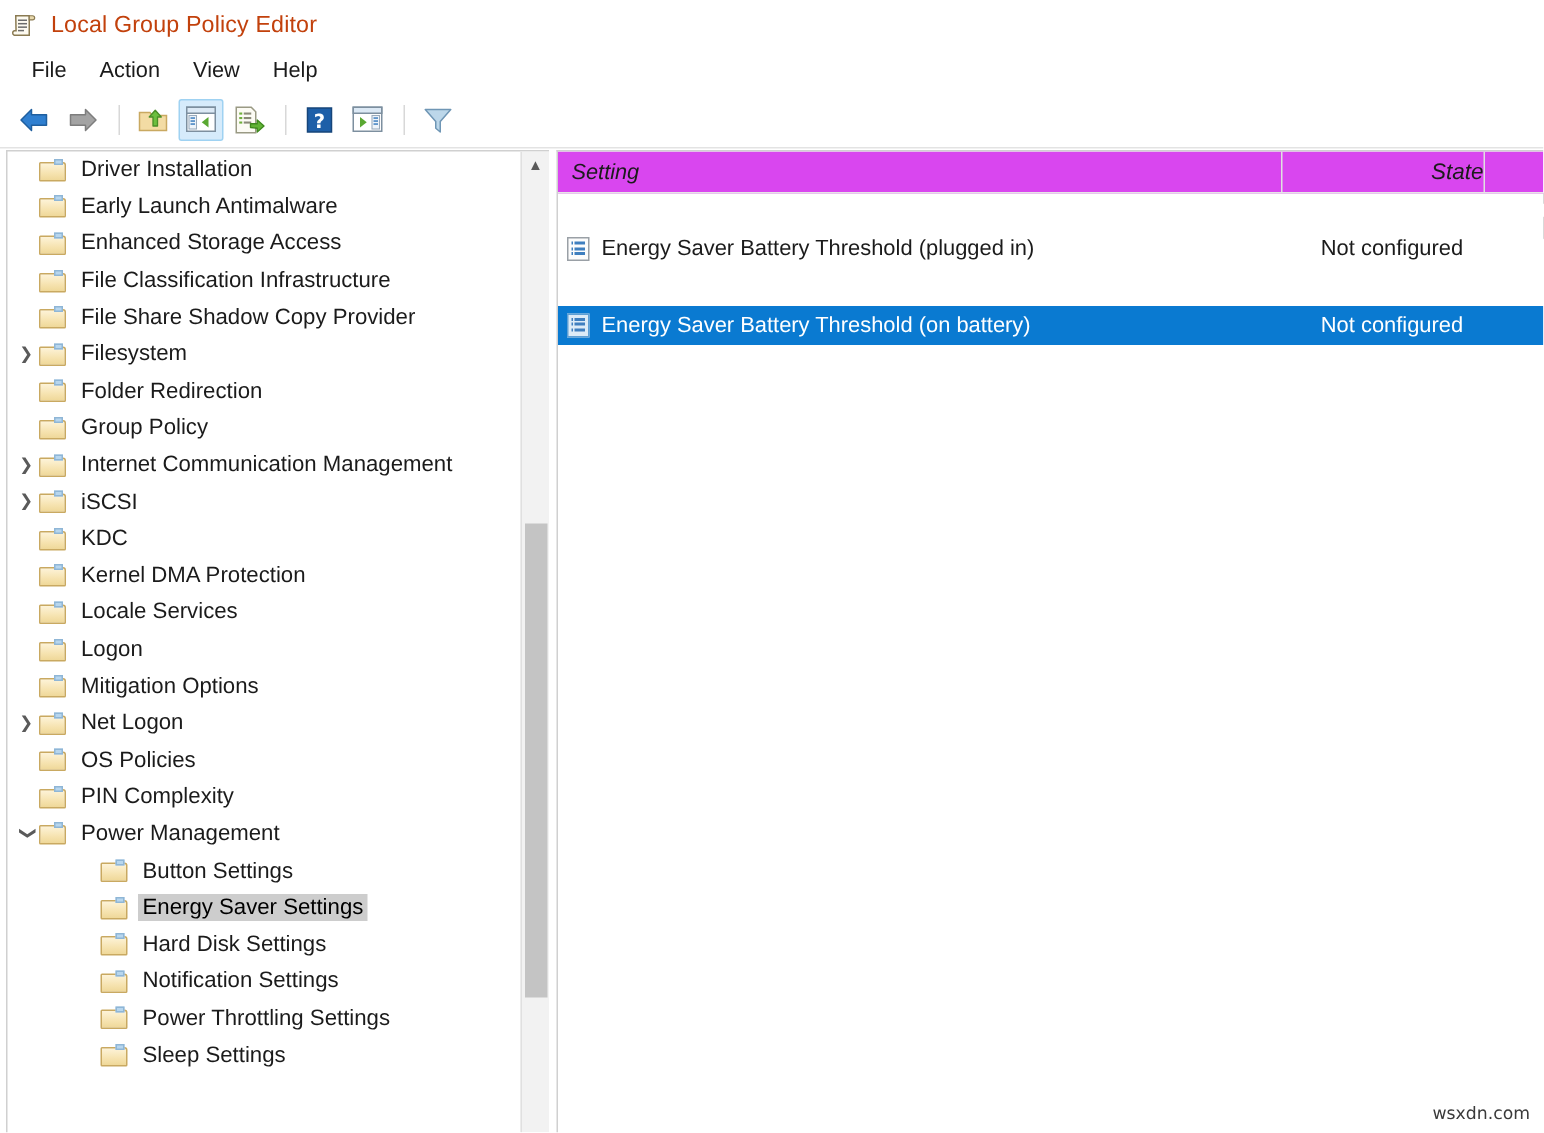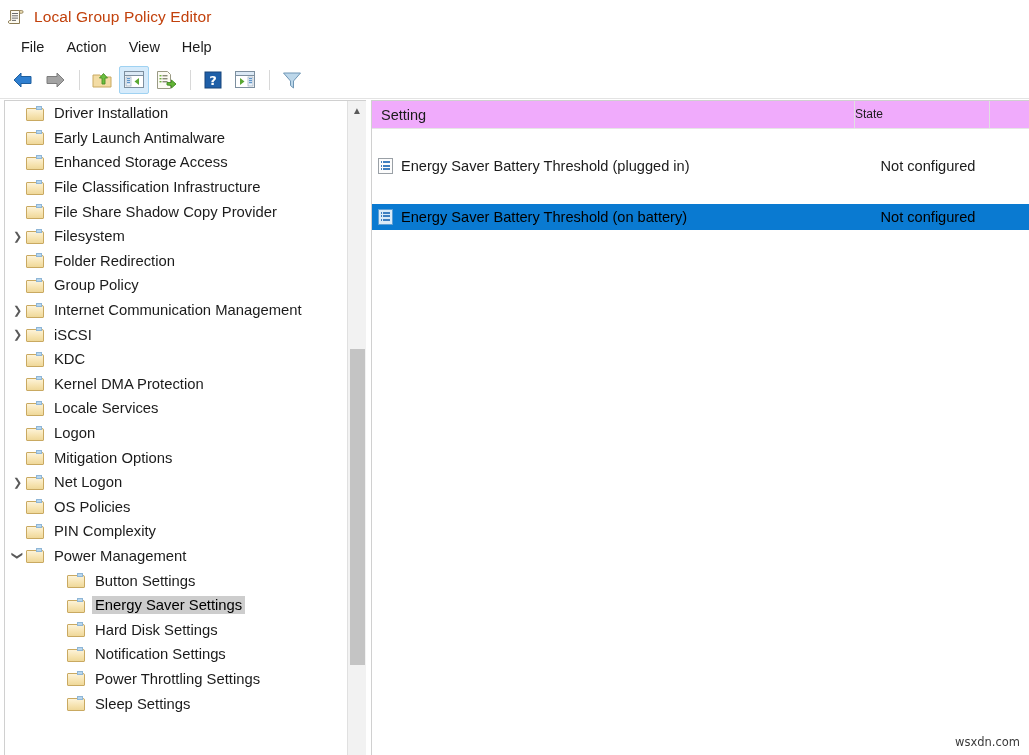--- a/index.html
+++ b/index.html
@@ -205,54 +205,55 @@
     border-bottom: none;
     background: #ffffff;
     box-sizing: border-box;
     overflow: hidden;
   }
   #listheader {
     height: 28px;
     display: flex;
     position: relative;
     align-items: center;
-    background: #f0abfc;
+    background: #d946ef;
     border-bottom: 1px solid #e6e6e6;
     box-sizing: border-box;
+    font-style: italic;
   }
   .col-setting {
     width: 482px;
     padding-left: 9px;
     font-size: 14.5px;
     color: #1b1b1b;
     box-sizing: border-box;
   }
   .col-state {
     width: 136px;
-    text-align: left;
-    font-size: 12px;
+    text-align: right;
+    font-size: 15px;
     color: #1b1b1b;
     box-sizing: border-box;
     border-left: 1px solid #e0e0e0;
     border-right: 1px solid #e0e0e0;
     height: 100%;
     line-height: 27px;
   }
   .list-row {
     height: 26.5px;
     display: flex;
     align-items: center;
     font-size: 14.6px;
     color: #1b1b1b;
     white-space: nowrap;
     margin-top: 24px;
   }
   .list-row.selected {
     background: #0a7ad1;
-    color: #000000;
+    color: #ffffff;
   }
   .list-row .cell-setting {
     width: 482px;
     display: flex;
     align-items: center;
     padding-left: 6px;
     box-sizing: border-box;
   }
   .list-row .cell-state {
     width: 148px;

